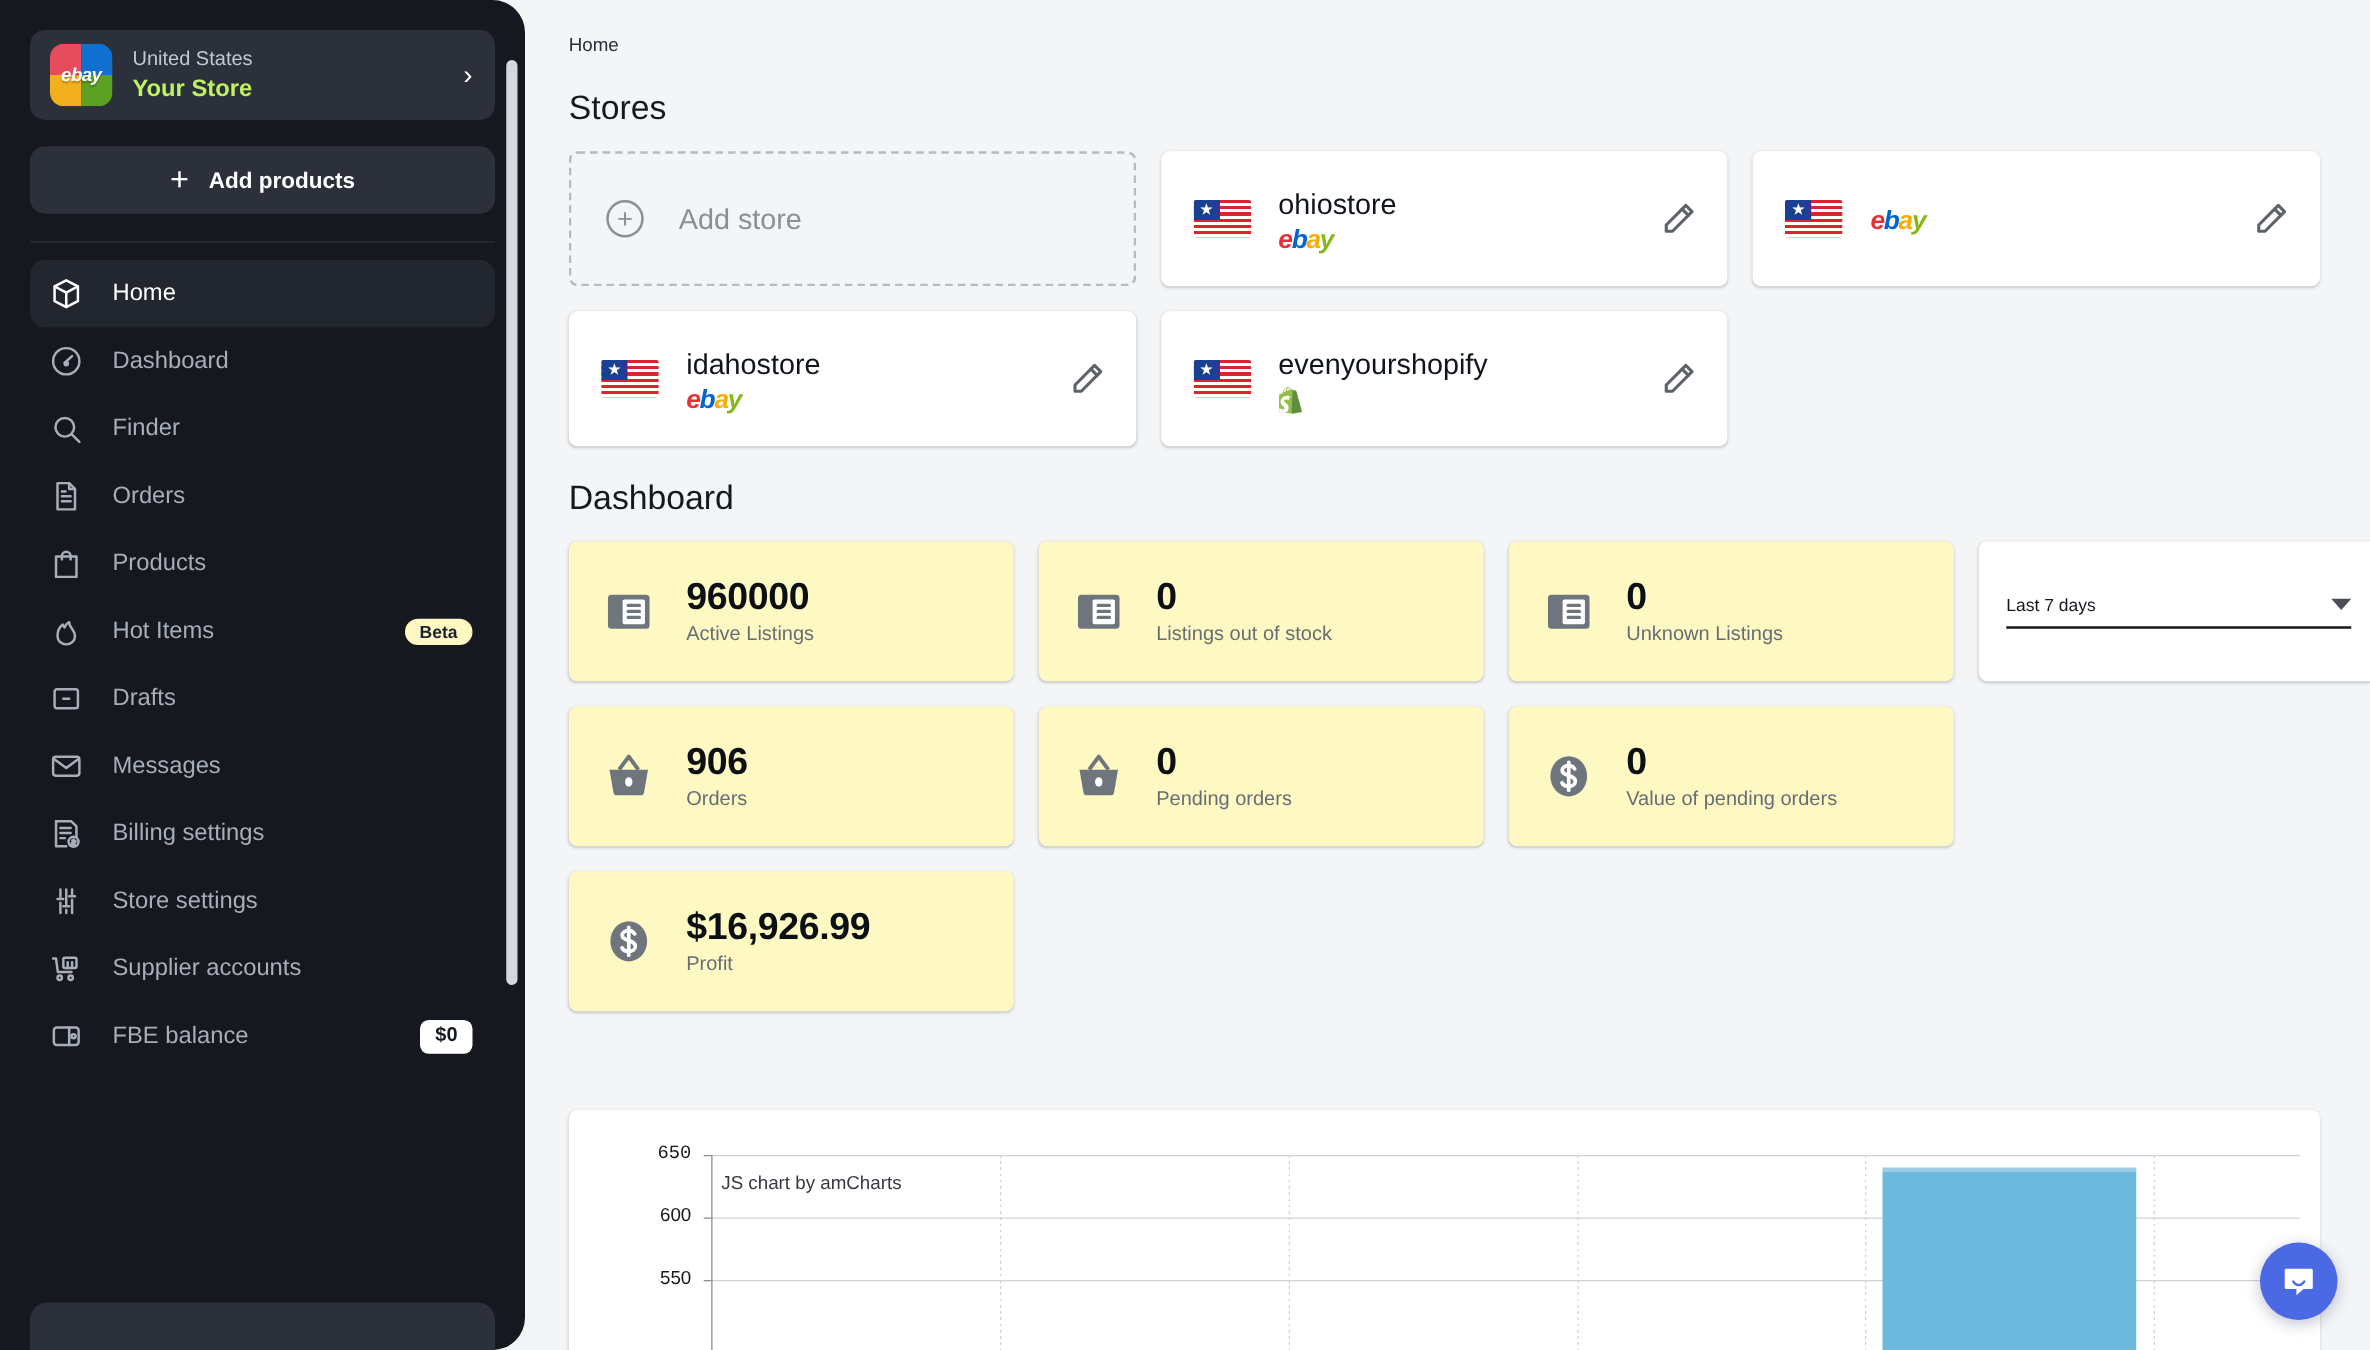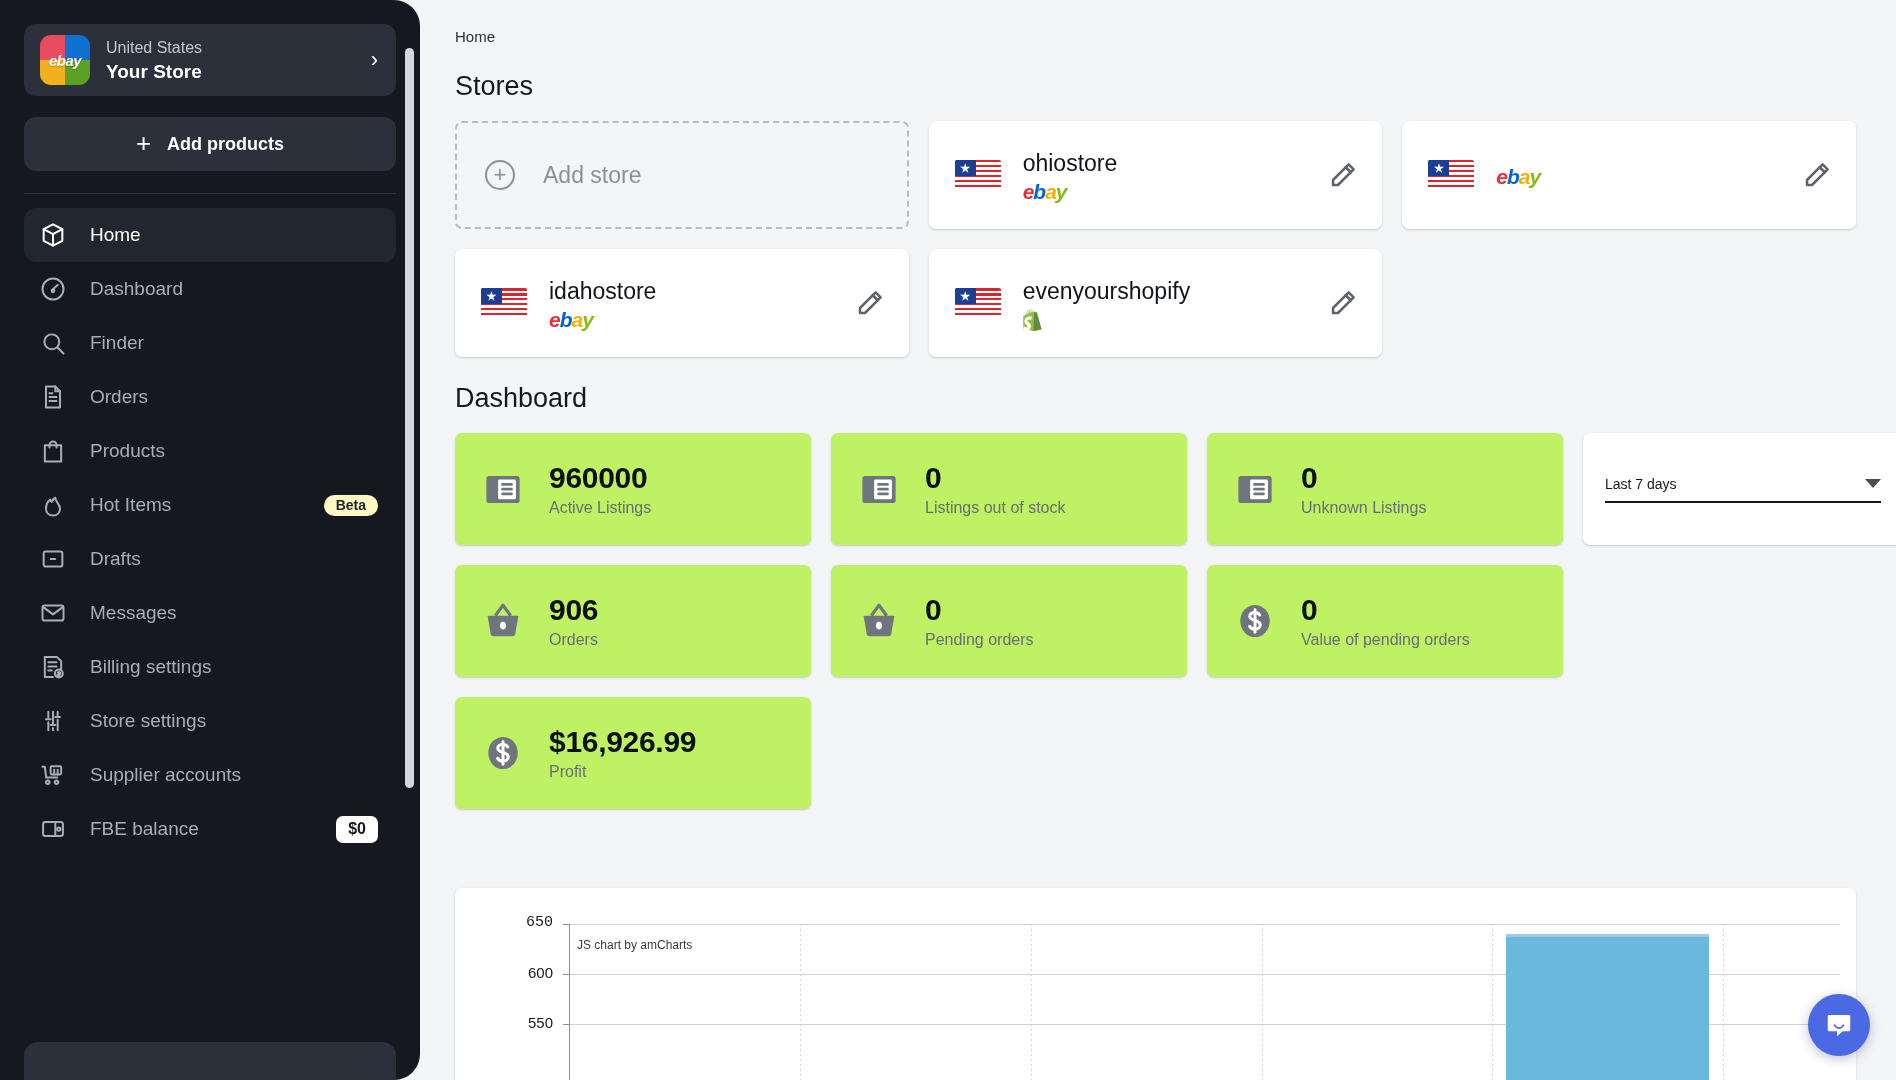--- a/index.html
+++ b/index.html
@@ -42,21 +42,21 @@
   .ebay-tile .q2 { background:#1070d0; }
   .ebay-tile .q3 { background:#f2b01e; }
   .ebay-tile .q4 { background:#5ca024; }
   .ebay-tile span {
     position: absolute; inset: 0; display:flex; align-items:center; justify-content:center;
     color:#fff; font-weight:700; font-size: 15px; font-style: italic;
     letter-spacing:-0.5px; text-shadow: 0 1px 1px rgba(0,0,0,.25);
   }
   .store-switch-texts { flex: 1 1 auto; min-width: 0; }
   .ss-country { color: #c3c8d1; font-size: 16px; line-height: 21px; }
-  .ss-name { color: #ffffff; font-size: 19px; font-weight: 700; line-height: 25px; margin-top: 1px; }
+  .ss-name { color: #bef264; font-size: 19px; font-weight: 700; line-height: 25px; margin-top: 1px; }
   .chev-right { color:#ffffff; font-size: 22px; line-height: 1; font-weight: 400; }
 
   .add-products {
     margin-top: 21px;
     background: #2b303a;
     border-radius: 12px;
     height: 54px;
     display:flex; align-items:center; justify-content:center; gap: 16px;
     color:#fff; font-size:18px; font-weight:700;
     cursor:pointer; border: none; width: 100%;
@@ -129,21 +129,21 @@
   .plat { margin-top: 3px; height: 22px; display:flex; align-items:center; }
   .ebay-word { font-weight:700; font-size: 21px; font-style: italic; letter-spacing:-1px; line-height:1; }
   .ebay-word .e { color:#e53238; } .ebay-word .b { color:#0064d2; }
   .ebay-word .a { color:#f5af02; } .ebay-word .y { color:#86b817; }
   .shopify-ic { width: 19px; height: 22px; display:block; }
   .pencil { width: 30px; height: 30px; flex:0 0 30px; color:#5e636b; cursor:pointer; }
 
   .dash-wrap { display:flex; gap: 20px; align-items:flex-start; margin-top: 19px; }
   .stat-grid { display:grid; grid-template-columns: repeat(3, 356px); gap: 20px; }
   .stat-card {
-    background:#bef264; border-radius: 7px; height: 112px;
+    background:#fef9c3; border-radius: 7px; height: 112px;
     display:flex; align-items:center; gap: 24px; padding: 0 20px 0 26px;
     box-shadow: 0 1px 3px rgba(20,25,35,.14), 0 1px 1px rgba(20,25,35,.07);
   }
   .stat-ico { width: 44px; height: 44px; flex:0 0 44px; color:#6f757d; display:flex; align-items:center; justify-content:center; }
   .stat-texts { min-width:0; }
   .stat-val { font-size: 30px; font-weight: 700; color:#0c1015; line-height: 36px; letter-spacing:-0.3px; }
   .stat-lbl { font-size: 16px; color:#676d77; line-height: 22px; margin-top: 1px; }
 
   .date-card {
     background:#fff; border-radius: 7px; width: 320px; height: 112px;
@@ -164,21 +164,21 @@
     box-shadow: 0 1px 3px rgba(20,25,35,.14), 0 1px 1px rgba(20,25,35,.07);
     overflow:hidden;
   }
   .chart-inner { position:absolute; inset:0; }
   .y-lbl { position:absolute; font-size: 15px; color:#17191d; text-align:right; width: 46px; }
   .axis-y { position:absolute; left: 114px; top: 36px; bottom: 0; width: 1px; background:#888d94; }
   .tickmark { position:absolute; left: 108px; width:7px; height:1px; background:#888d94; }
   .gridline-h { position:absolute; left: 114px; right: 16px; height:1px; background:#cfd3d8; }
   .gridline-v { position:absolute; top: 36px; bottom: 0; width:1px;
                 background: repeating-linear-gradient(to bottom,#cfd3d8 0,#cfd3d8 2px,transparent 2px,transparent 5px); }
-  .chart-credit { position:absolute; left: 122px; top: 50px; font-size: 12px; color:#353a41; }
+  .chart-credit { position:absolute; left: 122px; top: 50px; font-size: 15px; color:#353a41; }
   .bar { position:absolute; background:#6cb9de; }
   .bar-cap { position:absolute; background:#9ccde4; height: 3px; }
 
   .intercom {
     position:absolute; right: 26px; bottom: 24px;
     width: 62px; height: 62px; border-radius: 50%;
     background:#4a69e2; display:flex; align-items:center; justify-content:center;
     box-shadow: 0 3px 12px rgba(30,40,90,.28); cursor:pointer;
   }
 </style>

